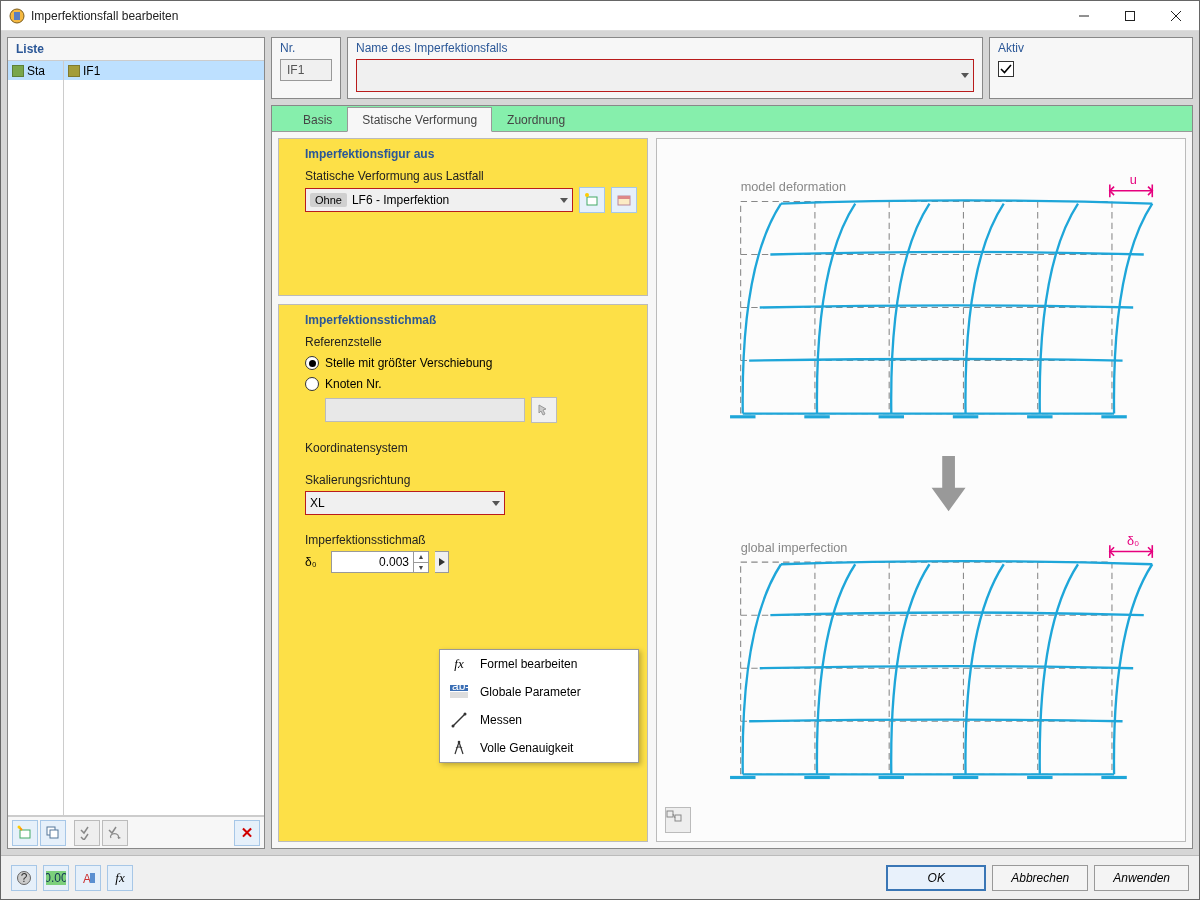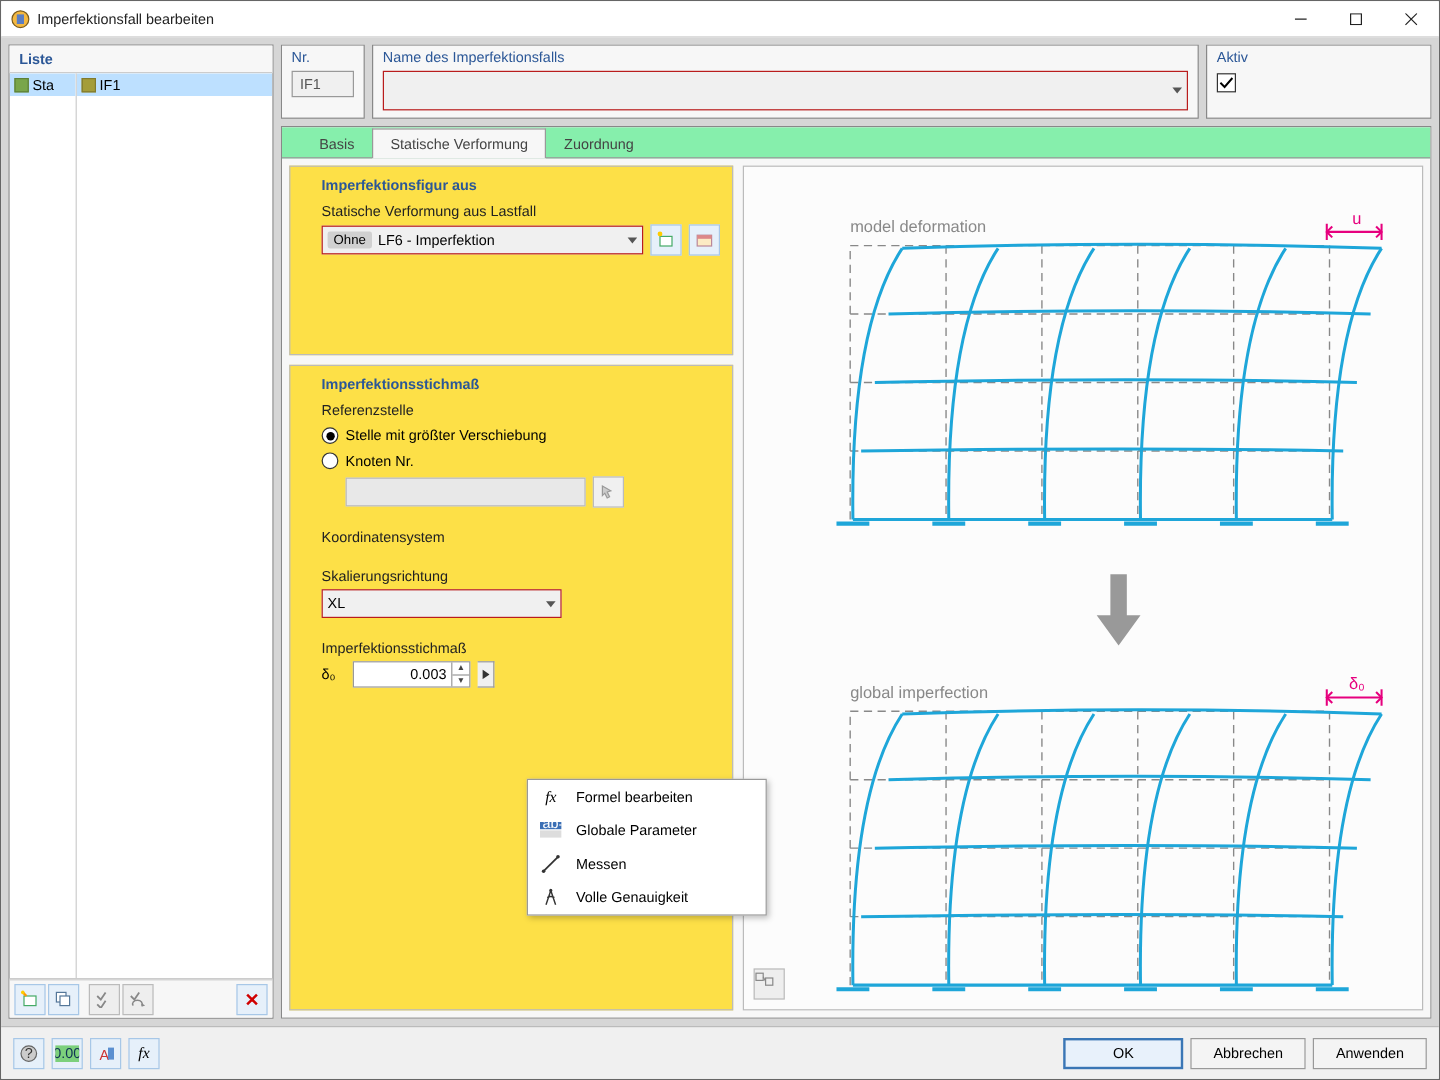--- a/index.html
+++ b/index.html
@@ -10,21 +10,21 @@
   .titlebar { height: 30px; background: #fff; display: flex; align-items: center; padding: 0 0 0 8px; border-bottom: 1px solid #ddd; }
   .titlebar .app-icon { width: 16px; height: 16px; margin-right: 6px; }
   .titlebar .title { flex: 1; color: #222; }
   .titlebar .win-buttons { display: flex; }
   .titlebar .win-btn { width: 46px; height: 30px; display: flex; align-items: center; justify-content: center; }
 
   
   .body { flex: 1; display: flex; background: #d6d6d6; padding: 6px; gap: 6px; overflow: hidden; }
 
   
-  .left-panel { width: 221px; display: flex; flex-direction: column; background: #fff; border: 1px solid #888; position: relative; }
+  .left-panel { width: 258px; display: flex; flex-direction: column; background: #fff; border: 1px solid #888; position: relative; }
   .panel-header { background: #f7f7f7; border-bottom: 1px solid #ccc; padding: 4px 8px; font-weight: 600; color: #2b5797; font-size: 12px; }
   .list-body { flex: 1; display: flex; border-bottom: 1px solid #ccc; overflow: hidden; }
   .list-col { border-right: 1px solid #ccc; overflow: hidden; }
   .list-col:last-child { border-right: none; flex: 1; }
   .list-col.col-a { width: 56px; }
   .list-col .row { height: 19px; display: flex; align-items: center; padding: 0 4px; }
   .row.sel { background: #bde0ff; }
   .swatch { width: 12px; height: 12px; display: inline-block; margin-right: 3px; }
   .swatch.green { background: #79a64b; border: 1px solid #5d8038; }
   .swatch.olive { background: #a49d3a; border: 1px solid #807a2e; }
@@ -34,21 +34,21 @@
   .tbtn.gray { border-color: #bbb; background: #eee; }
   .tbtn svg { display: block; }
 
   
   .right-side { flex: 1; display: flex; flex-direction: column; gap: 6px; overflow: hidden; }
   .top-row { display: flex; gap: 6px; height: 62px; }
   .group { border: 1px solid #888; background: #f7f7f7; padding: 3px 8px 6px 8px; display: flex; flex-direction: column; }
   .group-label { font-weight: 400; color: #2b5797; font-size: 12px; margin-bottom: 4px; }
   .group.nr { width: 70px; }
   .group.name { flex: 1; }
-  .group.aktiv { width: 188px; padding-bottom: 0; }
+  .group.aktiv { width: 204px; padding-bottom: 0; }
   .group input[type="text"], .group select, .group .text-input { height: 22px; border: 1px solid #999; background: #f0f0f0; padding: 0 6px; width: 100%; color: #555; }
   .aktiv-check { width: 16px; height: 16px; border: 1px solid #333; background: #fff; display: flex; align-items: center; justify-content: center; margin-top: 2px; }
   .aktiv-check svg { width: 12px; height: 12px; }
 
   
   .tabs-wrap { flex: 1; display: flex; flex-direction: column; border: 1px solid #888; background: #f7f7f7; overflow: hidden; }
   .tab-strip { display: flex; height: 26px; background: #86efac; border-bottom: 1px solid #999; padding-left: 16px; }
   .tab { padding: 0 14px; display: flex; align-items: center; border: 1px solid transparent; border-bottom: none; color: #444; cursor: default; position: relative; top: 1px; }
   .tab.active { background: #f7f7f7; border-color: #999; border-bottom: 1px solid #f7f7f7; }
   .tab-content { flex: 1; display: flex; gap: 8px; padding: 6px; overflow: hidden; }
@@ -83,21 +83,21 @@
   .preview-toolbar { position: absolute; left: 8px; bottom: 8px; }
 
   
   .context-menu { position: absolute; left: 438px; top: 648px; width: 200px; background: #fff; border: 1px solid #999; box-shadow: 2px 2px 5px rgba(0,0,0,0.25); z-index: 10; }
   .context-menu .cm-row { height: 28px; display: flex; align-items: center; padding: 0 10px; gap: 12px; }
   .cm-icon { width: 18px; height: 18px; display: flex; align-items: center; justify-content: center; }
 
   
   .bottom-bar { height: 44px; background: #f0f0f0; border-top: 1px solid #bbb; display: flex; align-items: center; padding: 0 10px; gap: 6px; }
   .bottom-bar .spacer { flex: 1; }
-  .btn { height: 26px; padding: 0 18px; border: 1px solid #999; background: #f4f4f4; display: flex; align-items: center; min-width: 92px; justify-content: center; }
+  .btn { height: 26px; padding: 0 18px; border: 1px solid #999; background: #f4f4f4; display: flex; align-items: center; min-width: 92px; justify-content: center; font-style: italic; }
   .btn.primary { border: 2px solid #3a76b5; background: #e8f1fb; min-width: 100px; }
 
   .chev { width: 0; height: 0; border-left: 4px solid transparent; border-right: 4px solid transparent; border-top: 5px solid #555; }
 </style>
 </head>
 <body>
 
 <div class="window">
 
   <div class="titlebar">

